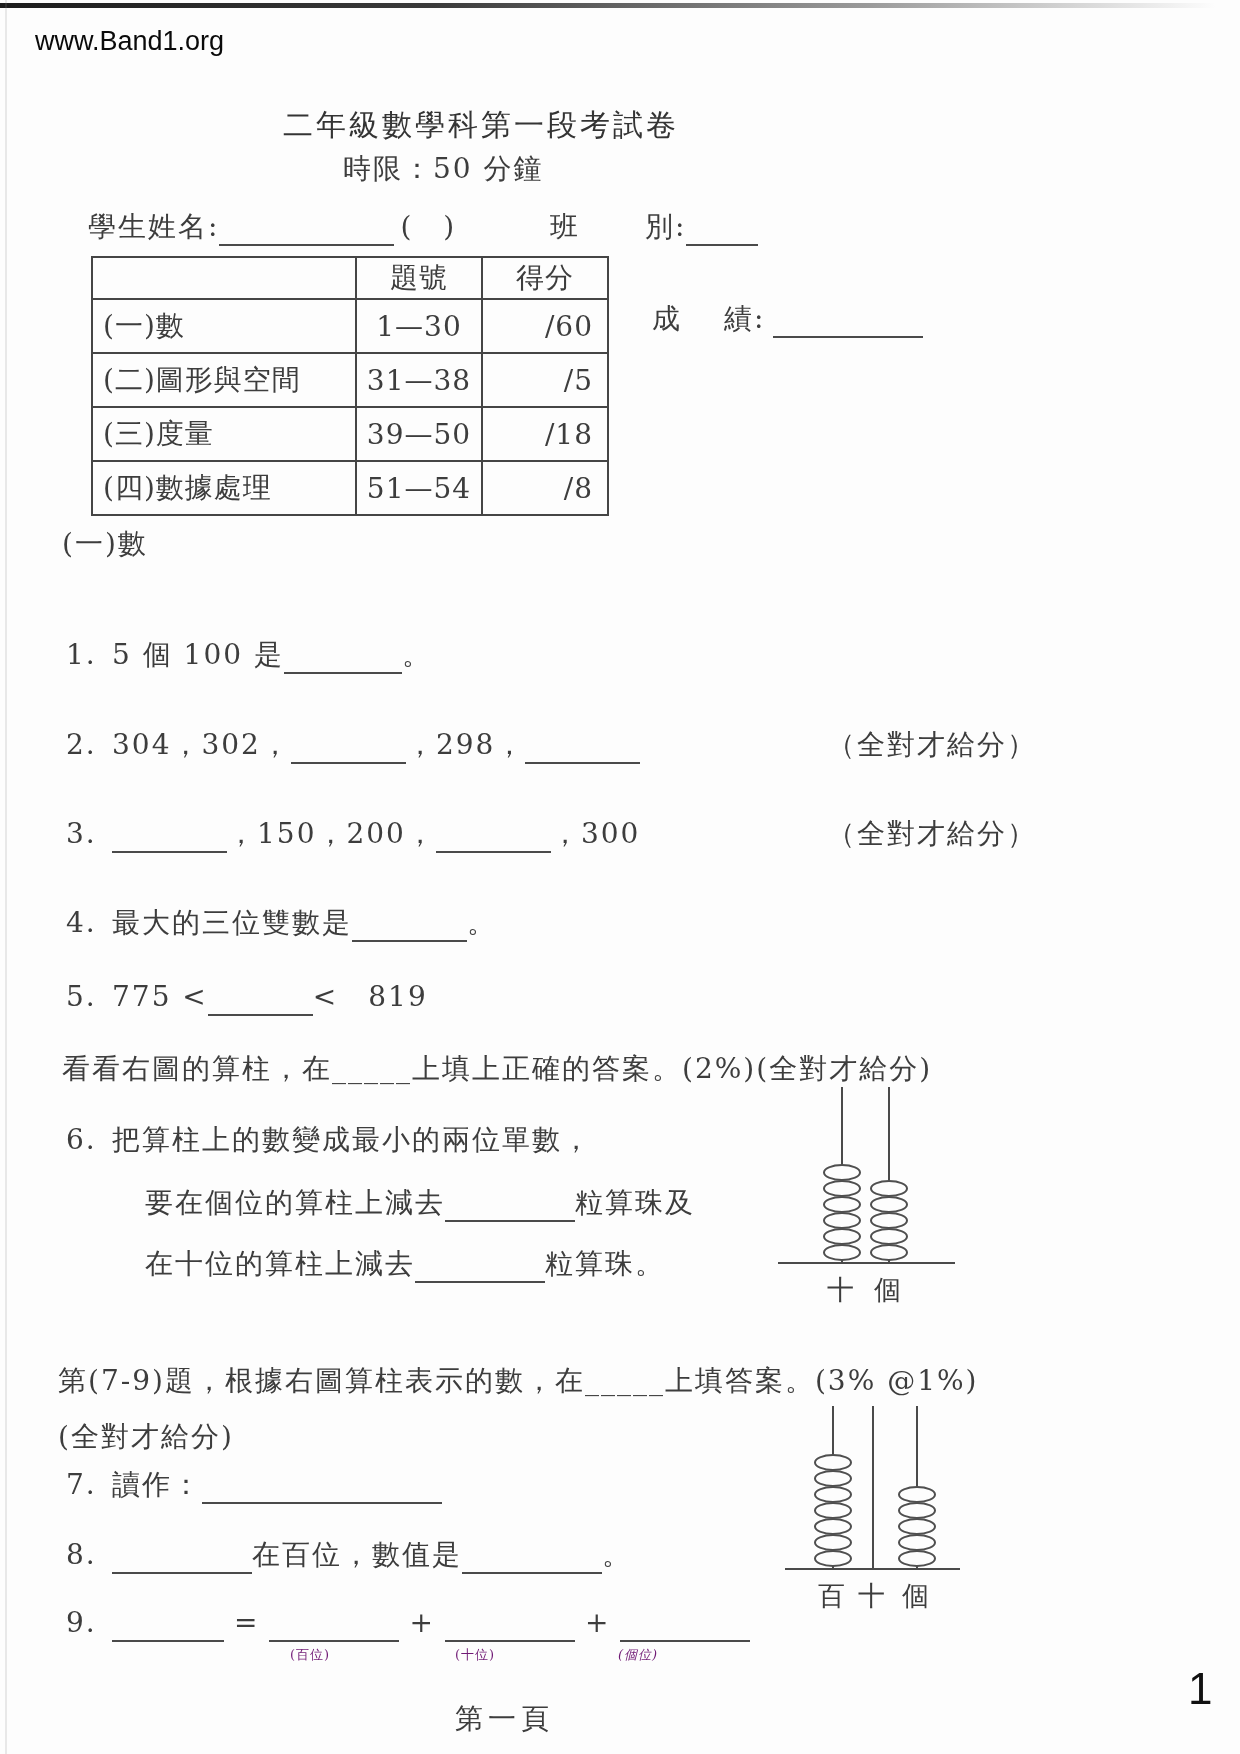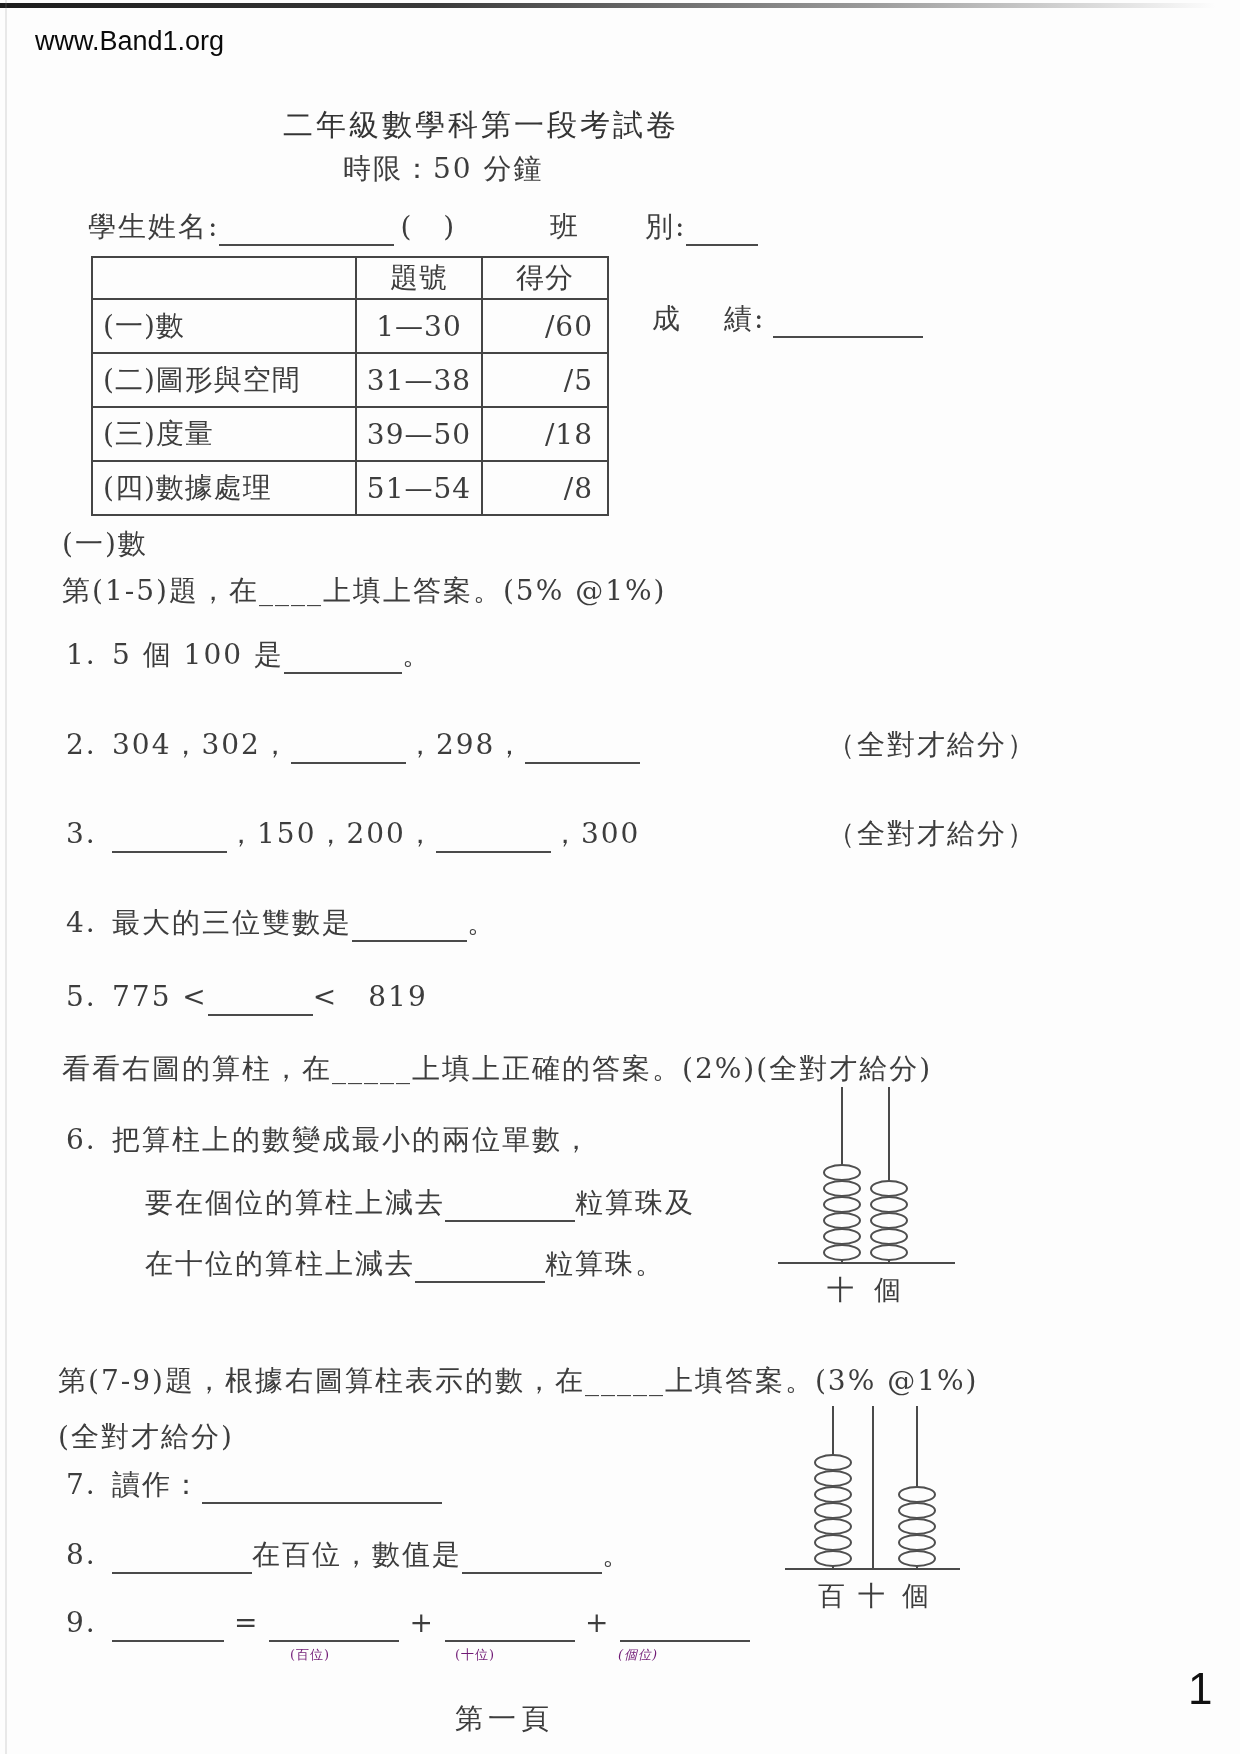--- a/index.html
+++ b/index.html
@@ -86,21 +86,20 @@
       <td class="r">/8</td>
     </tr>
   </tbody>
     </table>
 
   <div class="t" style="left:652px;top:300px;">
     <span>成</span><span style="margin-left:42px;">績:</span><span class="blank" style="width:150px;margin-left:8px;"></span>
   </div>
 
   <div class="t" style="left:62px;top:525px;">(一)數</div>
-  <div class="t" style="left:62px;top:572px;">第(1-5)題，在____上填上答案。(5% @1%)</div>
 
   <div class="t" style="left:66px;top:636px;">1.</div>
   <div class="t" style="left:112px;top:636px;">
     <span>5 個 100 是</span><span class="blank" style="width:118px;"></span><span>。</span>
   </div>
 
   <div class="t" style="left:66px;top:726px;">2.</div>
   <div class="t" style="left:112px;top:726px;">
     <span>304，302，</span><span class="blank" style="width:115px;"></span><span>，298，</span><span class="blank" style="width:115px;"></span>
     <span class="note">（全對才給分）</span>

